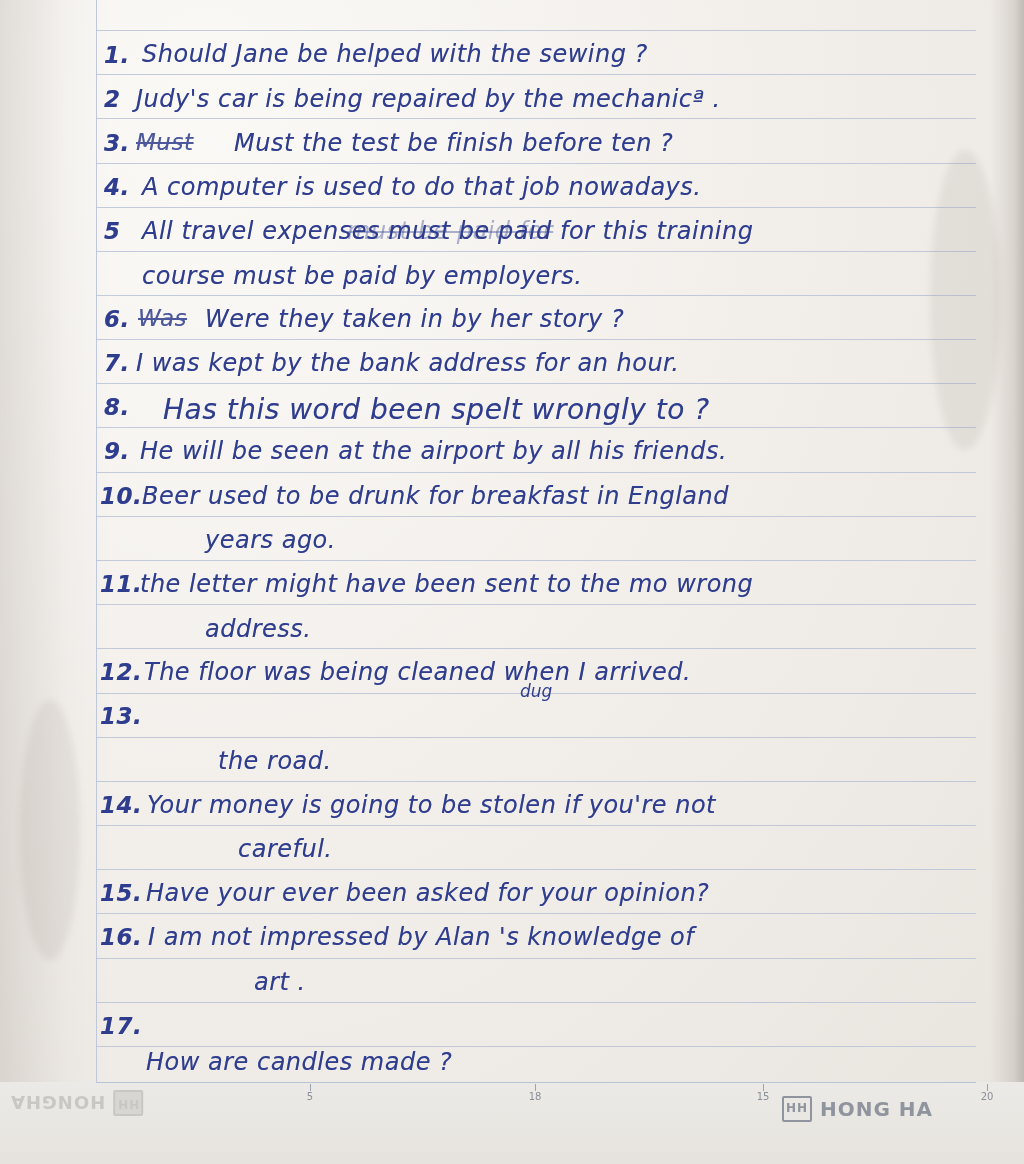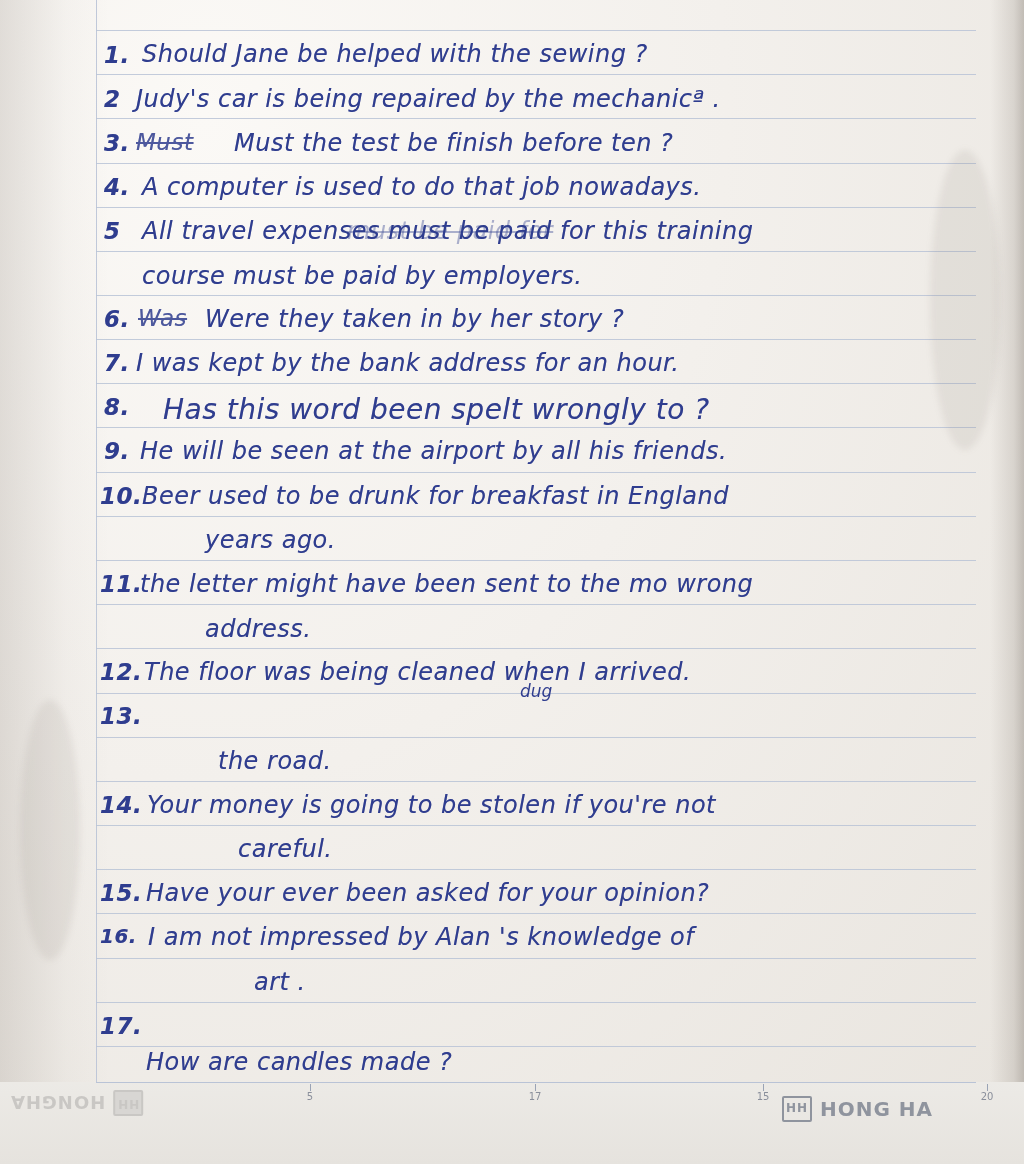--- a/index.html
+++ b/index.html
@@ -248,37 +248,37 @@
   <div class="hw" style="left:218px; top:747px; font-size:24px;">the  road.</div>
 
   <div class="hw num" style="left:100px; top:792px; font-size:23px;">14.</div>
   <div class="hw" style="left:147px; top:791px; font-size:24px;">Your  money  is  going to  be  stolen  if  you're  not</div>
 
   <div class="hw" style="left:238px; top:835px; font-size:24px;">careful.</div>
 
   <div class="hw num" style="left:100px; top:880px; font-size:23px;">15.</div>
   <div class="hw" style="left:146px; top:879px; font-size:24px;">Have  your  ever  been  asked  for  your  opinion?</div>
 
-  <div class="hw num" style="left:100px; top:924px; font-size:20px;">16.</div>
+  <div class="hw num" style="left:100px; top:924px; font-size:23px;">16.</div>
   <div class="hw" style="left:148px; top:923px; font-size:24px;">I  am  not  impressed  by  Alan 's  knowledge  of</div>
 
   <div class="hw" style="left:228px; top:968px; font-size:24px;margin-left:26px;">art .</div>
 
   <div class="hw num" style="left:100px; top:1013px; font-size:23px;">17.</div>
   <div class="hw" style="left:146px; top:1012px; font-size:24px;margin-top:36px;">How  are  candles  made ?</div>
 
   <div id="ruler">
     <div class="ruler-line"></div>
     <div class="dotrow"></div>
 
     <div class="tick" style="left:310px"></div>
     <div class="tick-label" style="left:310px">5</div>
 
     <div class="tick" style="left:535px"></div>
-    <div class="tick-label" style="left:535px">17</div>
+    <div class="tick-label" style="left:535px">18</div>
 
     <div class="tick" style="left:763px"></div>
     <div class="tick-label" style="left:763px">15</div>
 
     <div class="tick" style="left:987px"></div>
     <div class="tick-label" style="left:987px">20</div>
   </div>
 
   <div class="brand right">
     <span class="brand-mark">HH</span>

